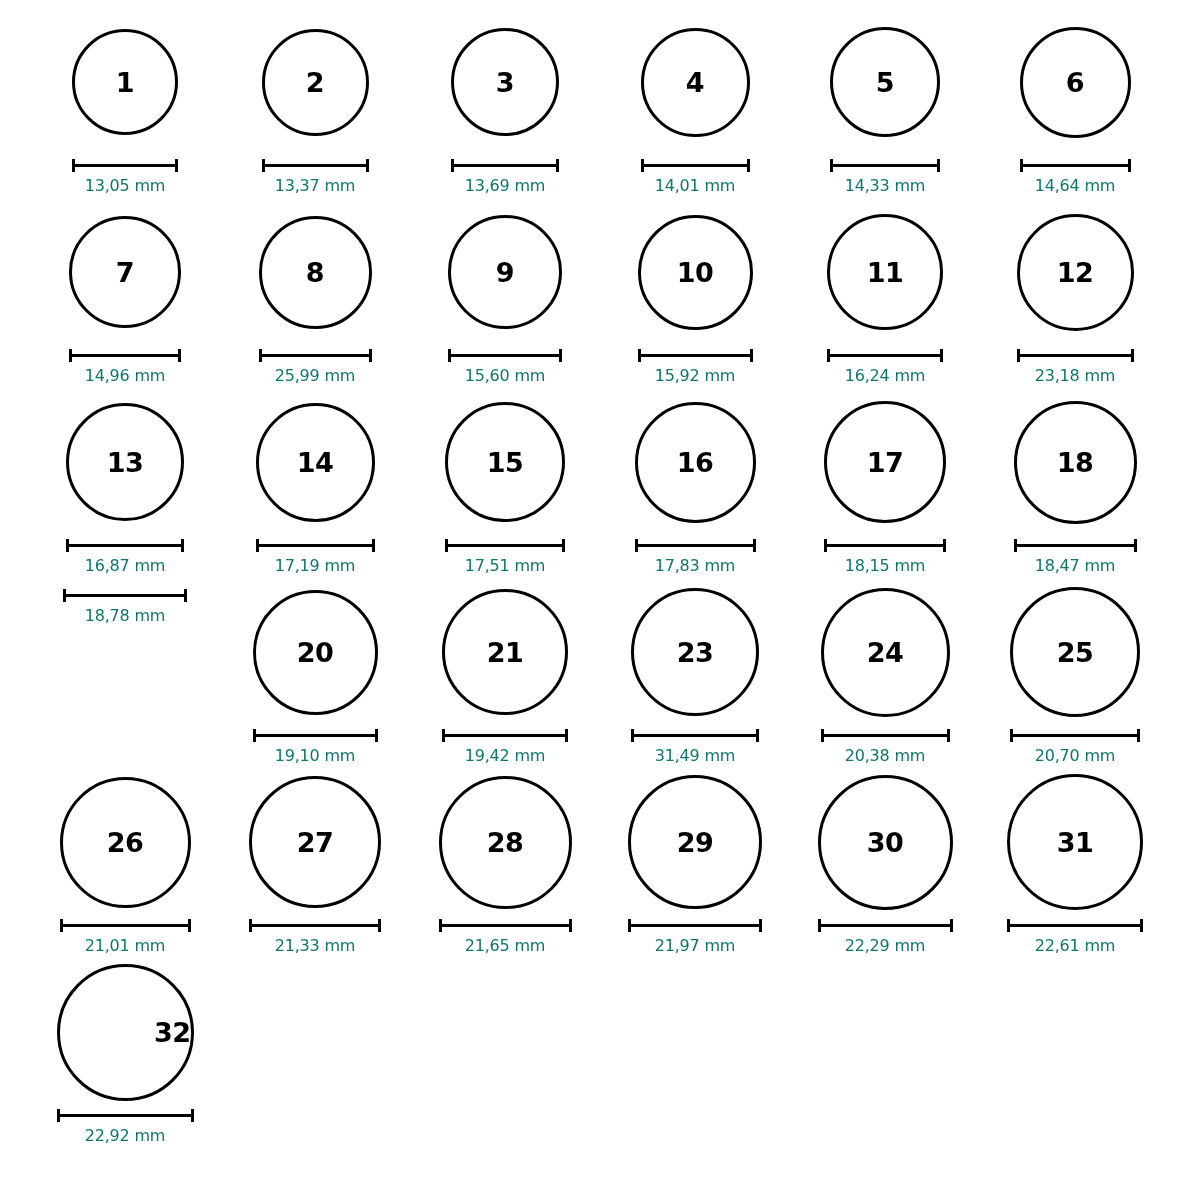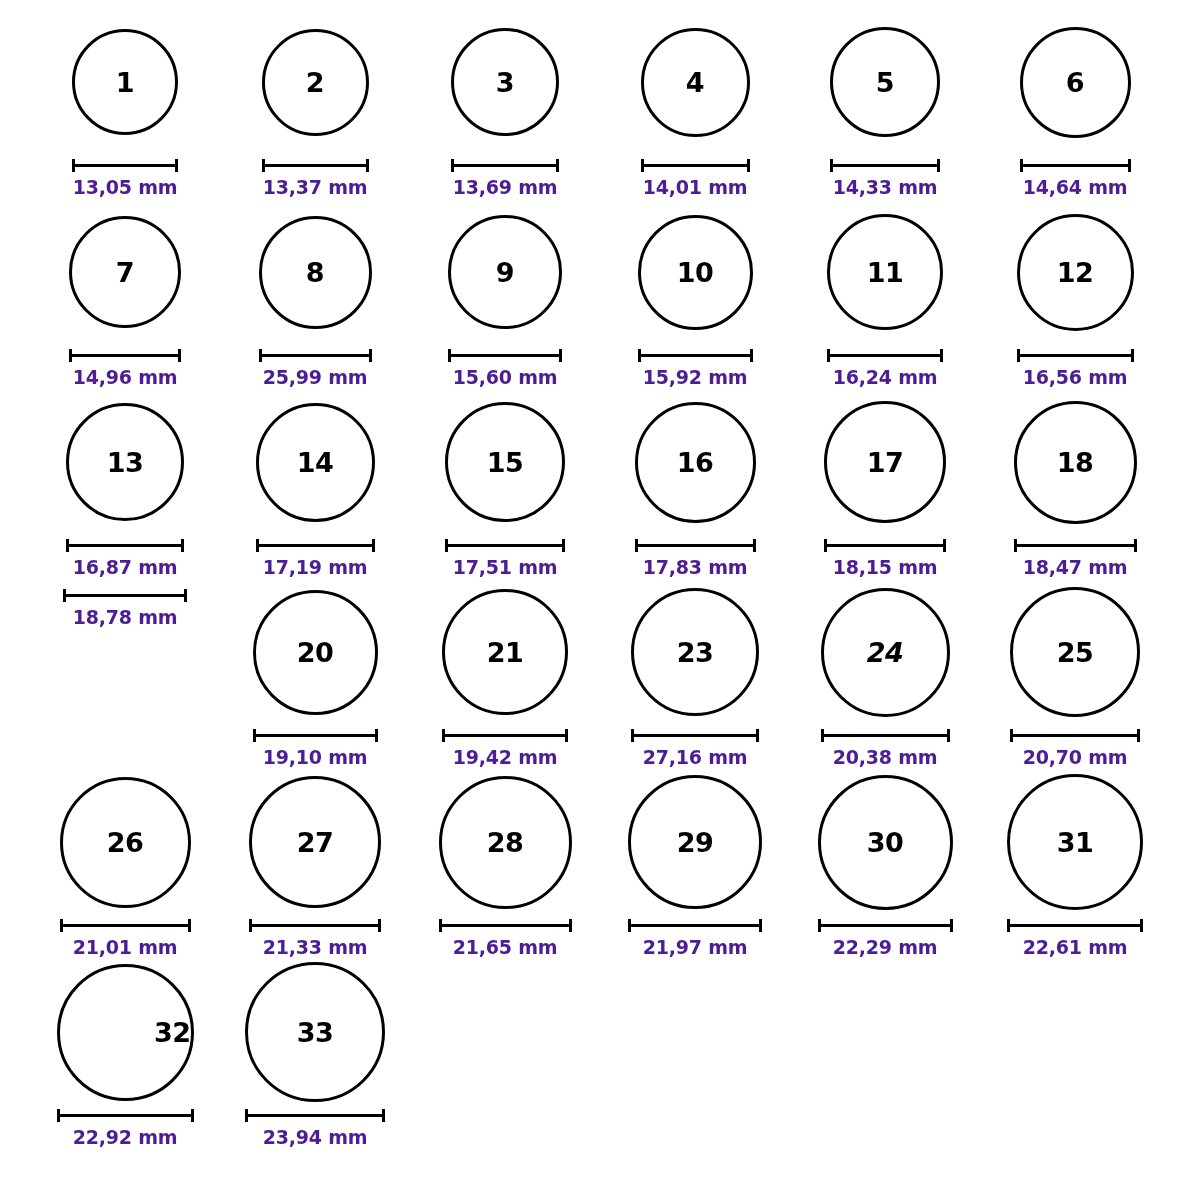--- a/index.html
+++ b/index.html
@@ -86,23 +86,23 @@
     position: absolute;
     top: 0;
     width: 3px;
     height: 13px;
     background: #000000;
   }
   .cap-left { left: 0; }
   .cap-right { right: 0; }
   .measure-label {
     margin-top: 4px;
-    font-size: 19px;
-    font-weight: bold;
-    color: #4c1d95;
+    font-size: 16px;
+    font-weight: normal;
+    color: #0f766e;
     white-space: nowrap;
     letter-spacing: -0.2px;
   }
 </style>
 </head>
 <body>
 
 <div id="chart">
   <div class="size-grid">
       <div class="size-cell">
@@ -264,21 +264,21 @@
           <div class="ring" style="width: 117px; height: 117px;">
             <span class="ring-number">12</span>
           </div>
         </div>
         <div class="measure">
           <div class="measure-bar" style="width: 117px;">
             <span class="cap cap-left"></span>
             <span class="cap cap-right"></span>
           </div>
         </div>
-        <div class="measure-label">16,56 mm</div>
+        <div class="measure-label">23,18 mm</div>
       </div>
       <div class="size-cell">
         <div class="ring-wrap">
           <div class="ring" style="width: 118px; height: 118px;">
             <span class="ring-number">13</span>
           </div>
         </div>
         <div class="measure">
           <div class="measure-bar" style="width: 118px;">
             <span class="cap cap-left"></span>
@@ -399,25 +399,25 @@
           <div class="ring" style="width: 128px; height: 128px;">
             <span class="ring-number">23</span>
           </div>
         </div>
         <div class="measure">
           <div class="measure-bar" style="width: 128px;">
             <span class="cap cap-left"></span>
             <span class="cap cap-right"></span>
           </div>
         </div>
-        <div class="measure-label">27,16 mm</div>
-      </div>
-      <div class="size-cell">
-        <div class="ring-wrap">
-          <div class="ring" style="width: 129px; height: 129px; font-style: italic;">
+        <div class="measure-label">31,49 mm</div>
+      </div>
+      <div class="size-cell">
+        <div class="ring-wrap">
+          <div class="ring" style="width: 129px; height: 129px;">
             <span class="ring-number">24</span>
           </div>
         </div>
         <div class="measure">
           <div class="measure-bar" style="width: 129px;">
             <span class="cap cap-left"></span>
             <span class="cap cap-right"></span>
           </div>
         </div>
         <div class="measure-label">20,38 mm</div>
@@ -526,29 +526,15 @@
             <span class="ring-number">32</span>
           </div>
         </div>
         <div class="measure">
           <div class="measure-bar" style="width: 137px;">
             <span class="cap cap-left"></span>
             <span class="cap cap-right"></span>
           </div>
         </div>
         <div class="measure-label">22,92 mm</div>
-      </div>
-      <div class="size-cell">
-        <div class="ring-wrap">
-          <div class="ring" style="width: 140px; height: 140px;">
-            <span class="ring-number">33</span>
-          </div>
-        </div>
-        <div class="measure">
-          <div class="measure-bar" style="width: 140px;">
-            <span class="cap cap-left"></span>
-            <span class="cap cap-right"></span>
-          </div>
-        </div>
-        <div class="measure-label">23,94 mm</div>
       </div>
     </div>
 </div>
 
 </body></html>

